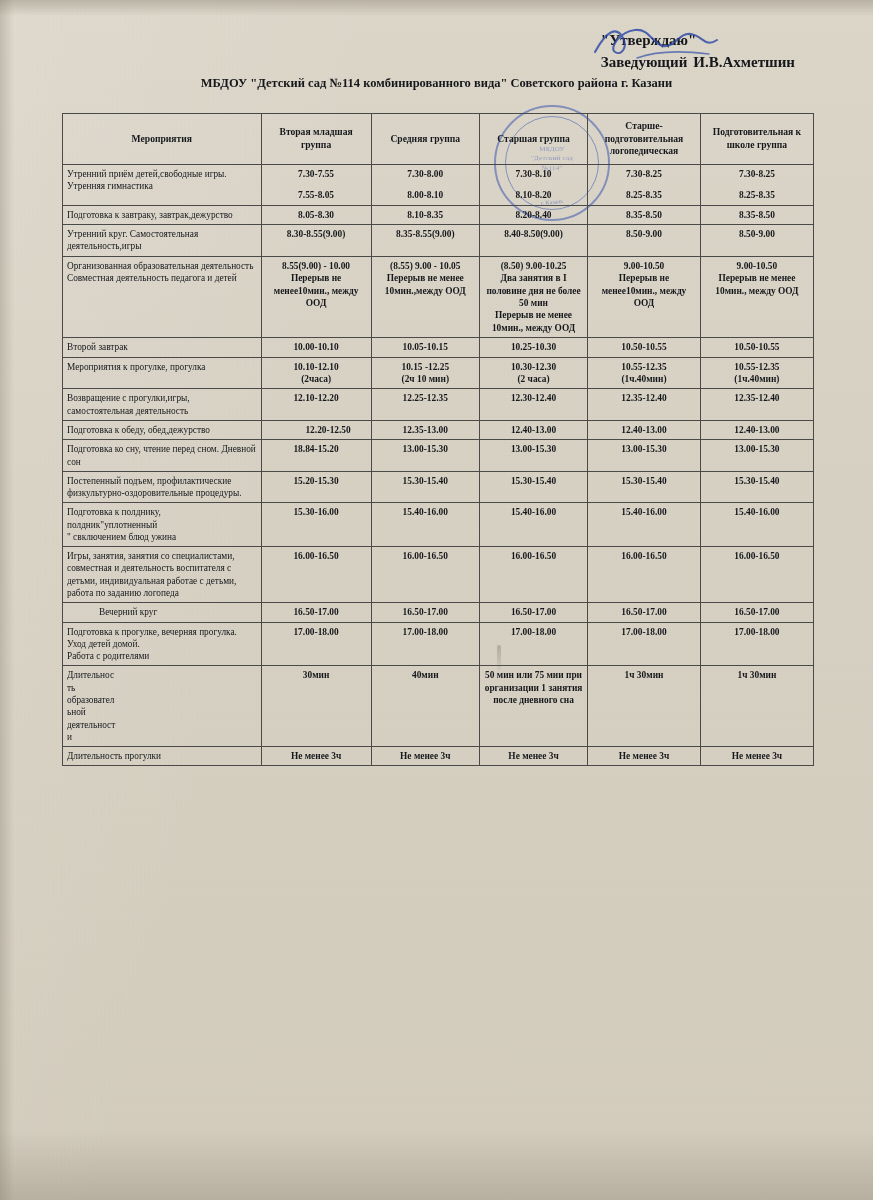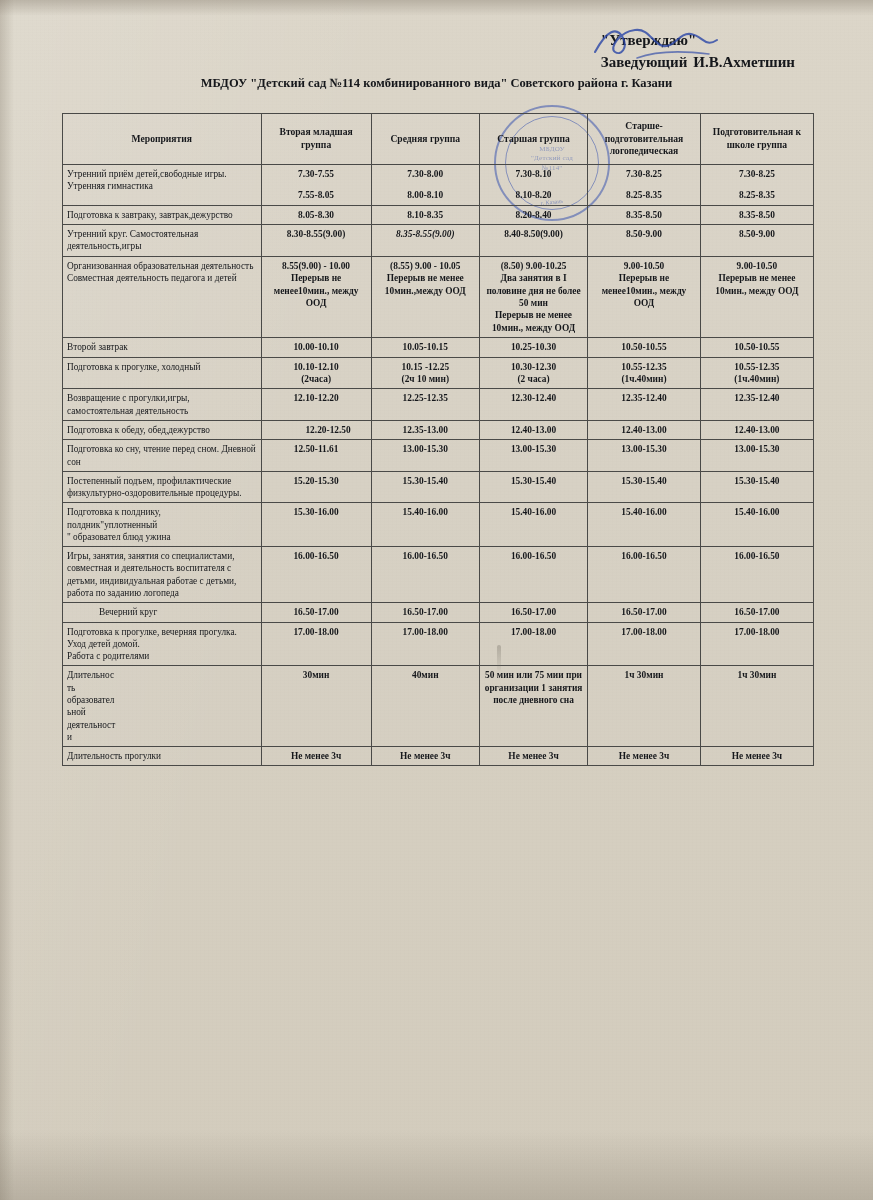--- a/index.html
+++ b/index.html
@@ -254,21 +254,21 @@
           <td class="act" style="white-space: pre-line;">Подготовка к завтраку, завтрак,дежурство</td>
           <td class="val col2"><span style="white-space: pre-line;">8.05-8.30</span></td>
           <td class="val col3"><span style="white-space: pre-line;">8.10-8.35</span></td>
           <td class="val col4"><span style="white-space: pre-line;">8.20-8.40</span></td>
           <td class="val col5"><span style="white-space: pre-line;">8.35-8.50</span></td>
           <td class="val col6"><span style="white-space: pre-line;">8.35-8.50</span></td>
         </tr>
         <tr>
           <td class="act" style="white-space: pre-line;">Утренний        круг. Самостоятельная деятельность,игры</td>
           <td class="val col2"><span style="white-space: pre-line;">8.30-8.55(9.00)</span></td>
-          <td class="val col3"><span style="white-space: pre-line; font-style: italic;">8.35-8.55(9.00)</span></td>
+          <td class="val col3"><span style="white-space: pre-line;">8.35-8.55(9.00)</span></td>
           <td class="val col4"><span style="white-space: pre-line;">8.40-8.50(9.00)</span></td>
           <td class="val col5"><span style="white-space: pre-line;">8.50-9.00</span></td>
           <td class="val col6"><span style="white-space: pre-line;">8.50-9.00</span></td>
         </tr>
         <tr>
           <td class="act" style="white-space: pre-line;">Организованная образовательная деятельность
 Совместная деятельность педагога и детей</td>
           <td class="val col2"><span style="white-space: pre-line; margin-top: 24px;">8.55(9.00) - 10.00
 Перерыв      не менее10мин., между ООД</span></td>
           <td class="val col3"><span style="white-space: pre-line;">(8.55) 9.00 - 10.05
@@ -283,21 +283,21 @@
         </tr>
         <tr>
           <td class="act" style="white-space: pre-line;">Второй завтрак</td>
           <td class="val col2"><span style="white-space: pre-line;">10.00-10.10</span></td>
           <td class="val col3"><span style="white-space: pre-line;">10.05-10.15</span></td>
           <td class="val col4"><span style="white-space: pre-line;">10.25-10.30</span></td>
           <td class="val col5"><span style="white-space: pre-line;">10.50-10.55</span></td>
           <td class="val col6"><span style="white-space: pre-line;">10.50-10.55</span></td>
         </tr>
         <tr>
-          <td class="act" style="white-space: pre-line;">Подготовка к прогулке, холодный</td>
+          <td class="act" style="white-space: pre-line;">Мероприятия к прогулке, прогулка</td>
           <td class="val col2"><span style="white-space: pre-line;">10.10-12.10</span><span class="sub">(2часа)</span></td>
           <td class="val col3"><span style="white-space: pre-line;">10.15 -12.25</span><span class="sub">(2ч 10 мин)</span></td>
           <td class="val col4"><span style="white-space: pre-line;">10.30-12.30</span><span class="sub">(2 часа)</span></td>
           <td class="val col5"><span style="white-space: pre-line;">10.55-12.35</span><span class="sub">(1ч.40мин)</span></td>
           <td class="val col6"><span style="white-space: pre-line;">10.55-12.35</span><span class="sub">(1ч.40мин)</span></td>
         </tr>
         <tr>
           <td class="act" style="white-space: pre-line;">Возвращение с прогулки,игры, самостоятельная деятельность</td>
           <td class="val col2"><span style="white-space: pre-line;">12.10-12.20</span></td>
           <td class="val col3"><span style="white-space: pre-line;">12.25-12.35</span></td>
@@ -308,38 +308,38 @@
         <tr>
           <td class="act" style="white-space: pre-line;">Подготовка к обеду, обед,дежурство</td>
           <td class="val col2"><span style="white-space: pre-line; margin-left: 24px;">12.20-12.50</span></td>
           <td class="val col3"><span style="white-space: pre-line;">12.35-13.00</span></td>
           <td class="val col4"><span style="white-space: pre-line;">12.40-13.00</span></td>
           <td class="val col5"><span style="white-space: pre-line;">12.40-13.00</span></td>
           <td class="val col6"><span style="white-space: pre-line;">12.40-13.00</span></td>
         </tr>
         <tr>
           <td class="act" style="white-space: pre-line;">Подготовка ко сну, чтение перед сном. Дневной сон</td>
-          <td class="val col2"><span style="white-space: pre-line;">12.50-11.61</span></td>
+          <td class="val col2"><span style="white-space: pre-line;">18.84-15.20</span></td>
           <td class="val col3"><span style="white-space: pre-line;">13.00-15.30</span></td>
           <td class="val col4"><span style="white-space: pre-line;">13.00-15.30</span></td>
           <td class="val col5"><span style="white-space: pre-line;">13.00-15.30</span></td>
           <td class="val col6"><span style="white-space: pre-line;">13.00-15.30</span></td>
         </tr>
         <tr>
           <td class="act" style="white-space: pre-line;">Постепенный подъем, профилактические физкультурно-оздоровительные процедуры.</td>
           <td class="val col2"><span style="white-space: pre-line;">15.20-15.30</span></td>
           <td class="val col3"><span style="white-space: pre-line;">15.30-15.40</span></td>
           <td class="val col4"><span style="white-space: pre-line;">15.30-15.40</span></td>
           <td class="val col5"><span style="white-space: pre-line;">15.30-15.40</span></td>
           <td class="val col6"><span style="white-space: pre-line;">15.30-15.40</span></td>
         </tr>
         <tr>
           <td class="act" style="white-space: pre-line;">Подготовка к полднику,
 полдник"уплотненный
-" образовател блюд ужина</td>
+" свключением блюд ужина</td>
           <td class="val col2"><span style="white-space: pre-line;">15.30-16.00</span></td>
           <td class="val col3"><span style="white-space: pre-line;">15.40-16.00</span></td>
           <td class="val col4"><span style="white-space: pre-line;">15.40-16.00</span></td>
           <td class="val col5"><span style="white-space: pre-line;">15.40-16.00</span></td>
           <td class="val col6"><span style="white-space: pre-line;">15.40-16.00</span></td>
         </tr>
         <tr>
           <td class="act" style="white-space: pre-line;">Игры, занятия, занятия со специалистами, совместная и деятельность воспитателя с детьми,  индивидуальная работае с детьми, работа по заданию логопеда</td>
           <td class="val col2"><span style="white-space: pre-line;">16.00-16.50</span></td>
           <td class="val col3"><span style="white-space: pre-line;">16.00-16.50</span></td>

